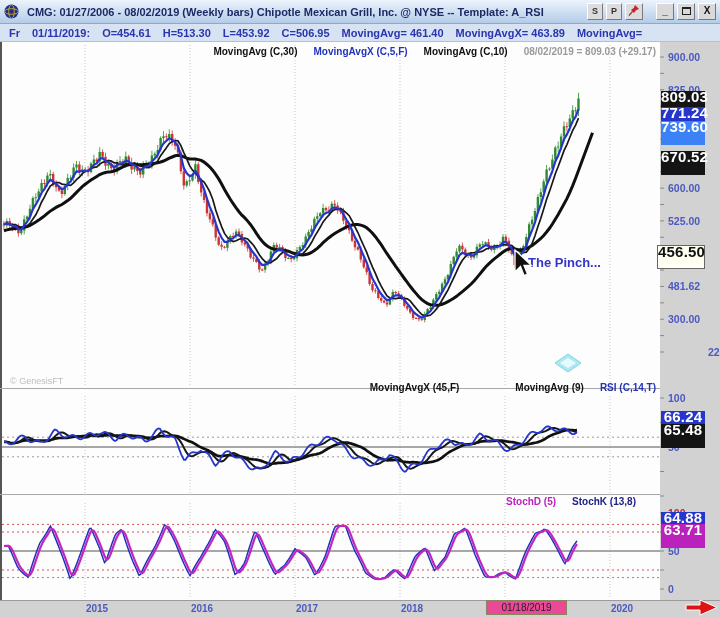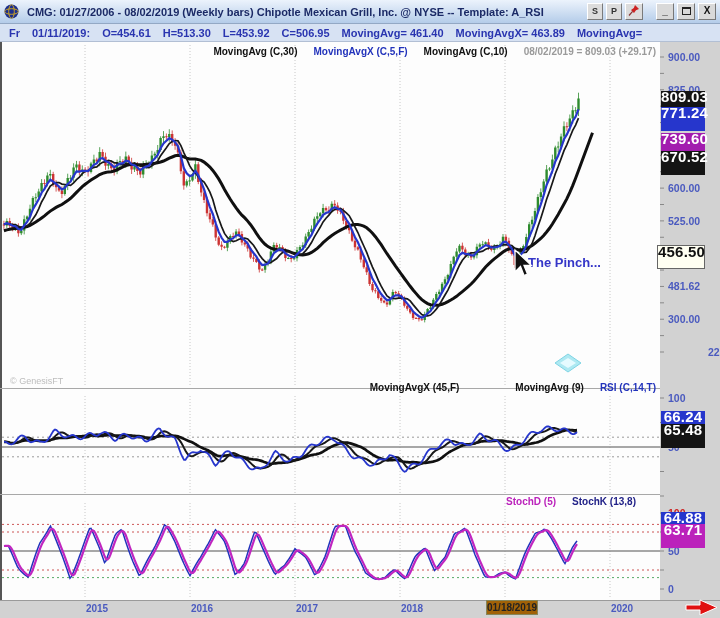--- a/index.html
+++ b/index.html
@@ -54,22 +54,22 @@
   #legend-rsi{top:382px;right:64px;}
   #legend-stoch{top:496px;right:84px;}
   .quote{color:#9a9a9a;}
 
   #watermark{position:absolute;left:10px;top:376px;font-size:9px;color:#bdbdbd;z-index:4;}
   #annotation{position:absolute;left:528px;top:255px;font-size:13px;font-weight:bold;
     color:#3536c8;z-index:4;}
 
   #bottombar{position:absolute;left:0;top:600px;width:720px;height:18px;
     background:#d2d2d2;border-top:1px solid #9a9a9a;}
-  #datebox{position:absolute;left:486px;top:600px;width:52px;height:15px;
-    background:#a16207;border:1px solid #86865a;font-size:10px;font-weight:bold;
+  #datebox{position:absolute;left:486px;top:600px;width:81px;height:15px;
+    background:#ec4899;border:1px solid #86865a;font-size:10px;font-weight:normal;
     color:#222;text-align:center;line-height:13px;z-index:5;}
   #cursor-svg{position:absolute;left:512px;top:248px;z-index:6;}
   #diamond-svg{position:absolute;left:554px;top:353px;z-index:3;}
   #arrow-svg{position:absolute;left:684px;top:599px;z-index:6;}
 </style>
 </head>
 <body>
 
 <div id="window">
 
@@ -216,21 +216,21 @@
       <div class="tick" style="left: 668px; top: 280.444px;">481.62</div>
       <div class="tick" style="left: 668px; top: 313.222px;">300.00</div>
       <div class="tick" style="left: 708px; top: 346px;">225.00</div>
       <div class="tick" style="left: 668px; top: 392px;">100</div>
       <div class="tick" style="left: 668px; top: 441px;">50</div>
       <div class="tick" style="left: 668px; top: 507px; color: rgb(204, 34, 34);">100</div>
       <div class="tick" style="left: 668px; top: 545px; color: rgb(74, 90, 191);">50</div>
       <div class="tick" style="left: 668px; top: 583px; color: rgb(74, 90, 191);">0</div>
       <div class="badge" style="left: 661px; top: 90.7573px; background: rgb(20, 20, 20); color: rgb(255, 255, 255);">809.03</div>
       <div class="badge" style="left: 661px; top: 107.273px; background: rgb(38, 54, 204); color: rgb(255, 255, 255);">771.24</div>
-      <div class="badge" style="left: 661px; top: 121.101px; background: #a21caf; color: rgb(255, 255, 255); margin-top: 12px;">739.60</div>
+      <div class="badge" style="left: 661px; top: 121.101px; background: #3b82f6; color: rgb(255, 255, 255);">739.60</div>
       <div class="badge" style="left: 661px; top: 151.291px; background: rgb(20, 20, 20); color: rgb(255, 255, 255);">670.52</div>
       <div class="badge" style="left: 657px; top: 244.826px; background: rgb(255, 255, 242); color: rgb(17, 17, 17); border: 1px solid rgb(102, 102, 102); width: 48px;">456.50</div>
       <div class="badge" style="left: 661px; top: 411px; background: rgb(38, 54, 204); color: rgb(255, 255, 255);">66.24</div>
       <div class="badge" style="left: 661px; top: 424px; background: rgb(20, 20, 20); color: rgb(255, 255, 255);">65.48</div>
       <div class="badge" style="left: 661px; top: 512px; background: rgb(38, 54, 204); color: rgb(255, 255, 255);">64.88</div>
       <div class="badge" style="left: 661px; top: 524px; background: rgb(187, 34, 187); color: rgb(255, 255, 255);">63.71</div>
       <div class="year" style="left: 97px; top: 603px; transform: translateX(-50%);">2015</div>
       <div class="year" style="left: 202px; top: 603px; transform: translateX(-50%);">2016</div>
       <div class="year" style="left: 307px; top: 603px; transform: translateX(-50%);">2017</div>
       <div class="year" style="left: 412px; top: 603px; transform: translateX(-50%);">2018</div>

